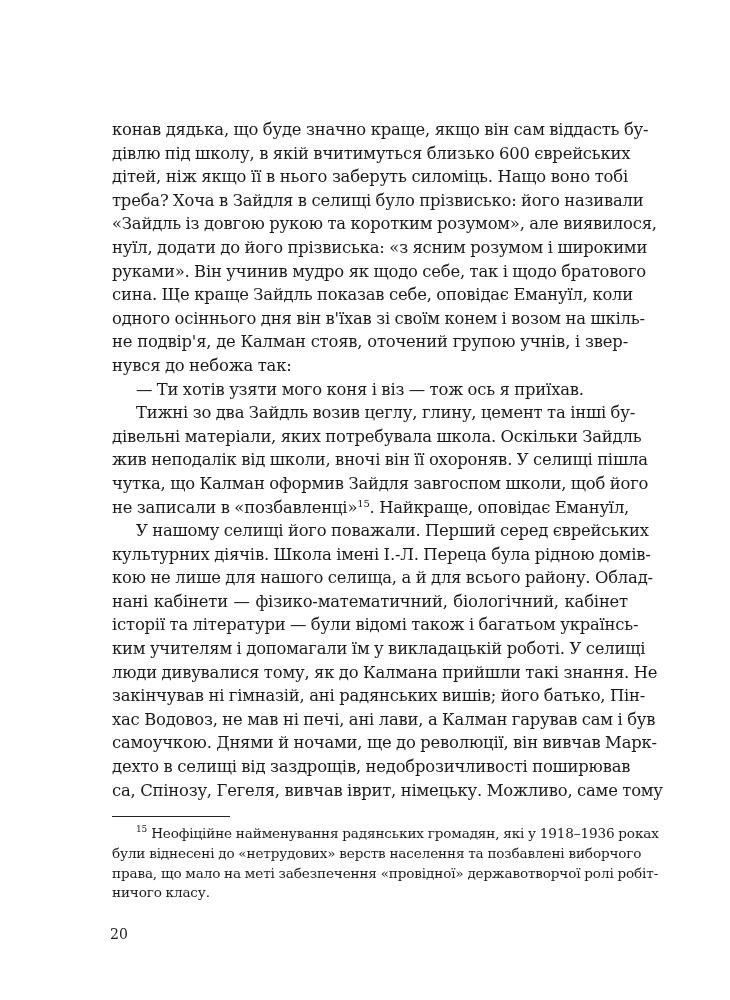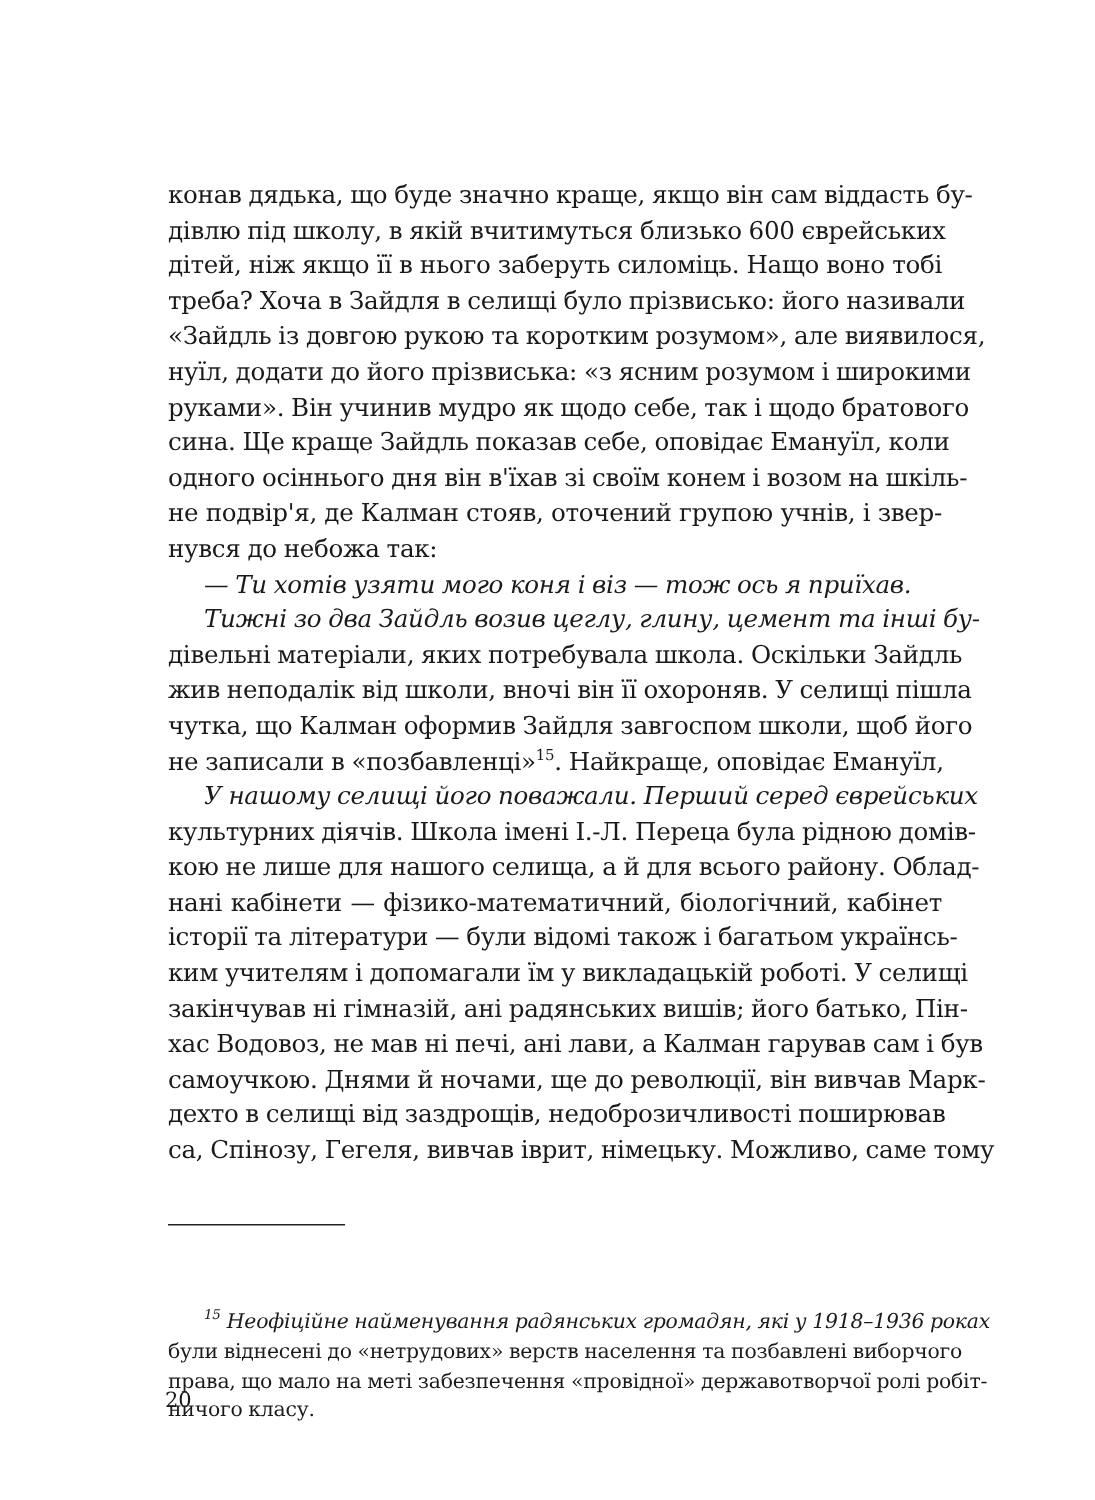--- a/index.html
+++ b/index.html
@@ -35,21 +35,20 @@
       text-align-last: justify;
       white-space: nowrap;
       height: 23.6px;
       overflow: visible;
     }
     .line.last {
       text-align-last: left;
     }
     .line.indent {
       padding-left: 24px;
-      font-style: italic;
     }
     sup {
       font-size: 10px;
       line-height: 0;
       vertical-align: super;
     }
     .footnote-rule {
       position: absolute;
       left: 112px;
       top: 816px;
@@ -59,21 +58,20 @@
     }
     .footnote {
       position: absolute;
       left: 112px;
       top: 824px;
       width: 516px;
       font-size: 13.6px;
       line-height: 19.8px;
       letter-spacing: -0.15px;
       word-spacing: -0.3px;
-      margin-top: 48px;
     }
     .footnote .line {
       height: 19.8px;
     }
     .footnote .fn-num {
       font-size: 9px;
       vertical-align: super;
       line-height: 0;
       margin-right: 4px;
     }
@@ -106,20 +104,21 @@
       <span class="line"><span>дівельні матеріали, яких потребувала школа. Оскільки Зайдль</span></span>
       <span class="line"><span>жив неподалік від школи, вночі він її охороняв. У селищі пішла</span></span>
       <span class="line"><span>чутка, що Калман оформив Зайдля завгоспом школи, щоб його</span></span>
       <span class="line"><span>не записали в «позбавленці»</span><sup>15</sup><span>. Найкраще, оповідає Емануїл,</span></span>
       <span class="line indent"><span>У нашому селищі його поважали. Перший серед єврейських</span></span>
       <span class="line"><span>культурних діячів. Школа імені І.-Л. Переца була рідною домів-</span></span>
       <span class="line"><span>кою не лише для нашого селища, а й для всього району. Облад-</span></span>
       <span class="line"><span>нані кабінети — фізико-математичний, біологічний, кабінет</span></span>
       <span class="line"><span>історії та літератури — були відомі також і багатьом українсь-</span></span>
       <span class="line"><span>ким учителям і допомагали їм у викладацькій роботі. У селищі</span></span>
+      <span class="line"><span>люди дивувалися тому, як до Калмана прийшли такі знання. Не</span></span>
       <span class="line"><span>закінчував ні гімназій, ані радянських вишів; його батько, Пін-</span></span>
       <span class="line"><span>хас Водовоз, не мав ні печі, ані лави, а Калман гарував сам і був</span></span>
       <span class="line"><span>самоучкою. Днями й ночами, ще до революції, він вивчав Марк-</span></span>
       <span class="line"><span>дехто в селищі від заздрощів, недоброзичливості поширював</span></span>
       <span class="line"><span>са, Спінозу, Гегеля, вивчав іврит, німецьку. Можливо, саме тому</span></span>
     </div>
 </div>
 
 <div class="footnote-rule"></div>
 

